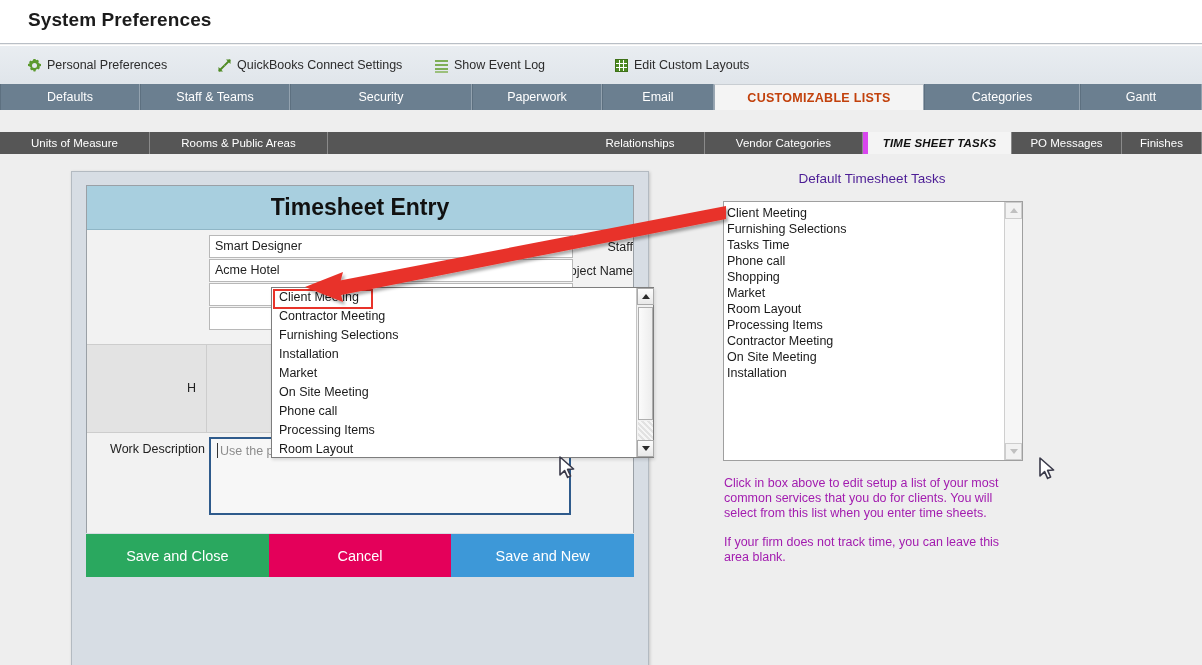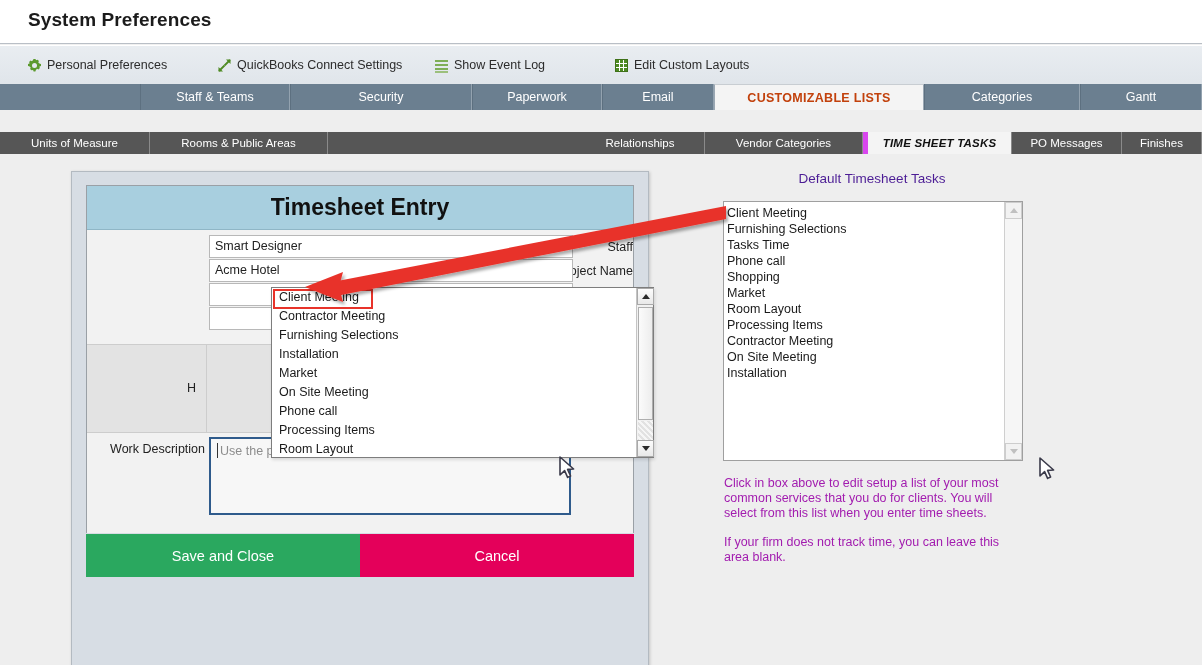--- a/index.html
+++ b/index.html
@@ -342,20 +342,23 @@
         <i class="v1"></i>
           <i class="v2"></i>
           <i class="h1"></i>
           <i class="h2"></i>
       </span>
       <span>Edit Custom Layouts</span>
     </div>
   </div>
 
   <div class="tabstrip1">
+    <div class="tab1" style="left:0px;width:140px;">
+        <span>Defaults</span>
+      </div>
     <div class="tab1" style="left:140px;width:150px;">
         <span>Staff &amp; Teams</span>
       </div>
     <div class="tab1" style="left:290px;width:182px;">
         <span>Security</span>
       </div>
     <div class="tab1" style="left:472px;width:130px;">
         <span>Paperwork</span>
       </div>
     <div class="tab1" style="left:602px;width:112px;">
@@ -436,20 +439,21 @@
           <div class="desc-box">
             <span class="caret"></span>
             <span class="desc-placeholder">Use the pull down or enter free form text.</span>
           </div>
         </div>
       </div>
 
       <div class="btnrow">
         <div class="btn btn-save">Save and Close</div>
         <div class="btn btn-cancel">Cancel</div>
+        <div class="btn btn-new">Save and New</div>
       </div>
 
       <div class="dropdown">
         <div class="dd-list">
           <div class="dd-item highlight">Client Meeting</div>
           <div class="dd-item">Contractor Meeting</div>
           <div class="dd-item">Furnishing Selections</div>
           <div class="dd-item">Installation</div>
           <div class="dd-item">Market</div>
           <div class="dd-item">On Site Meeting</div>

